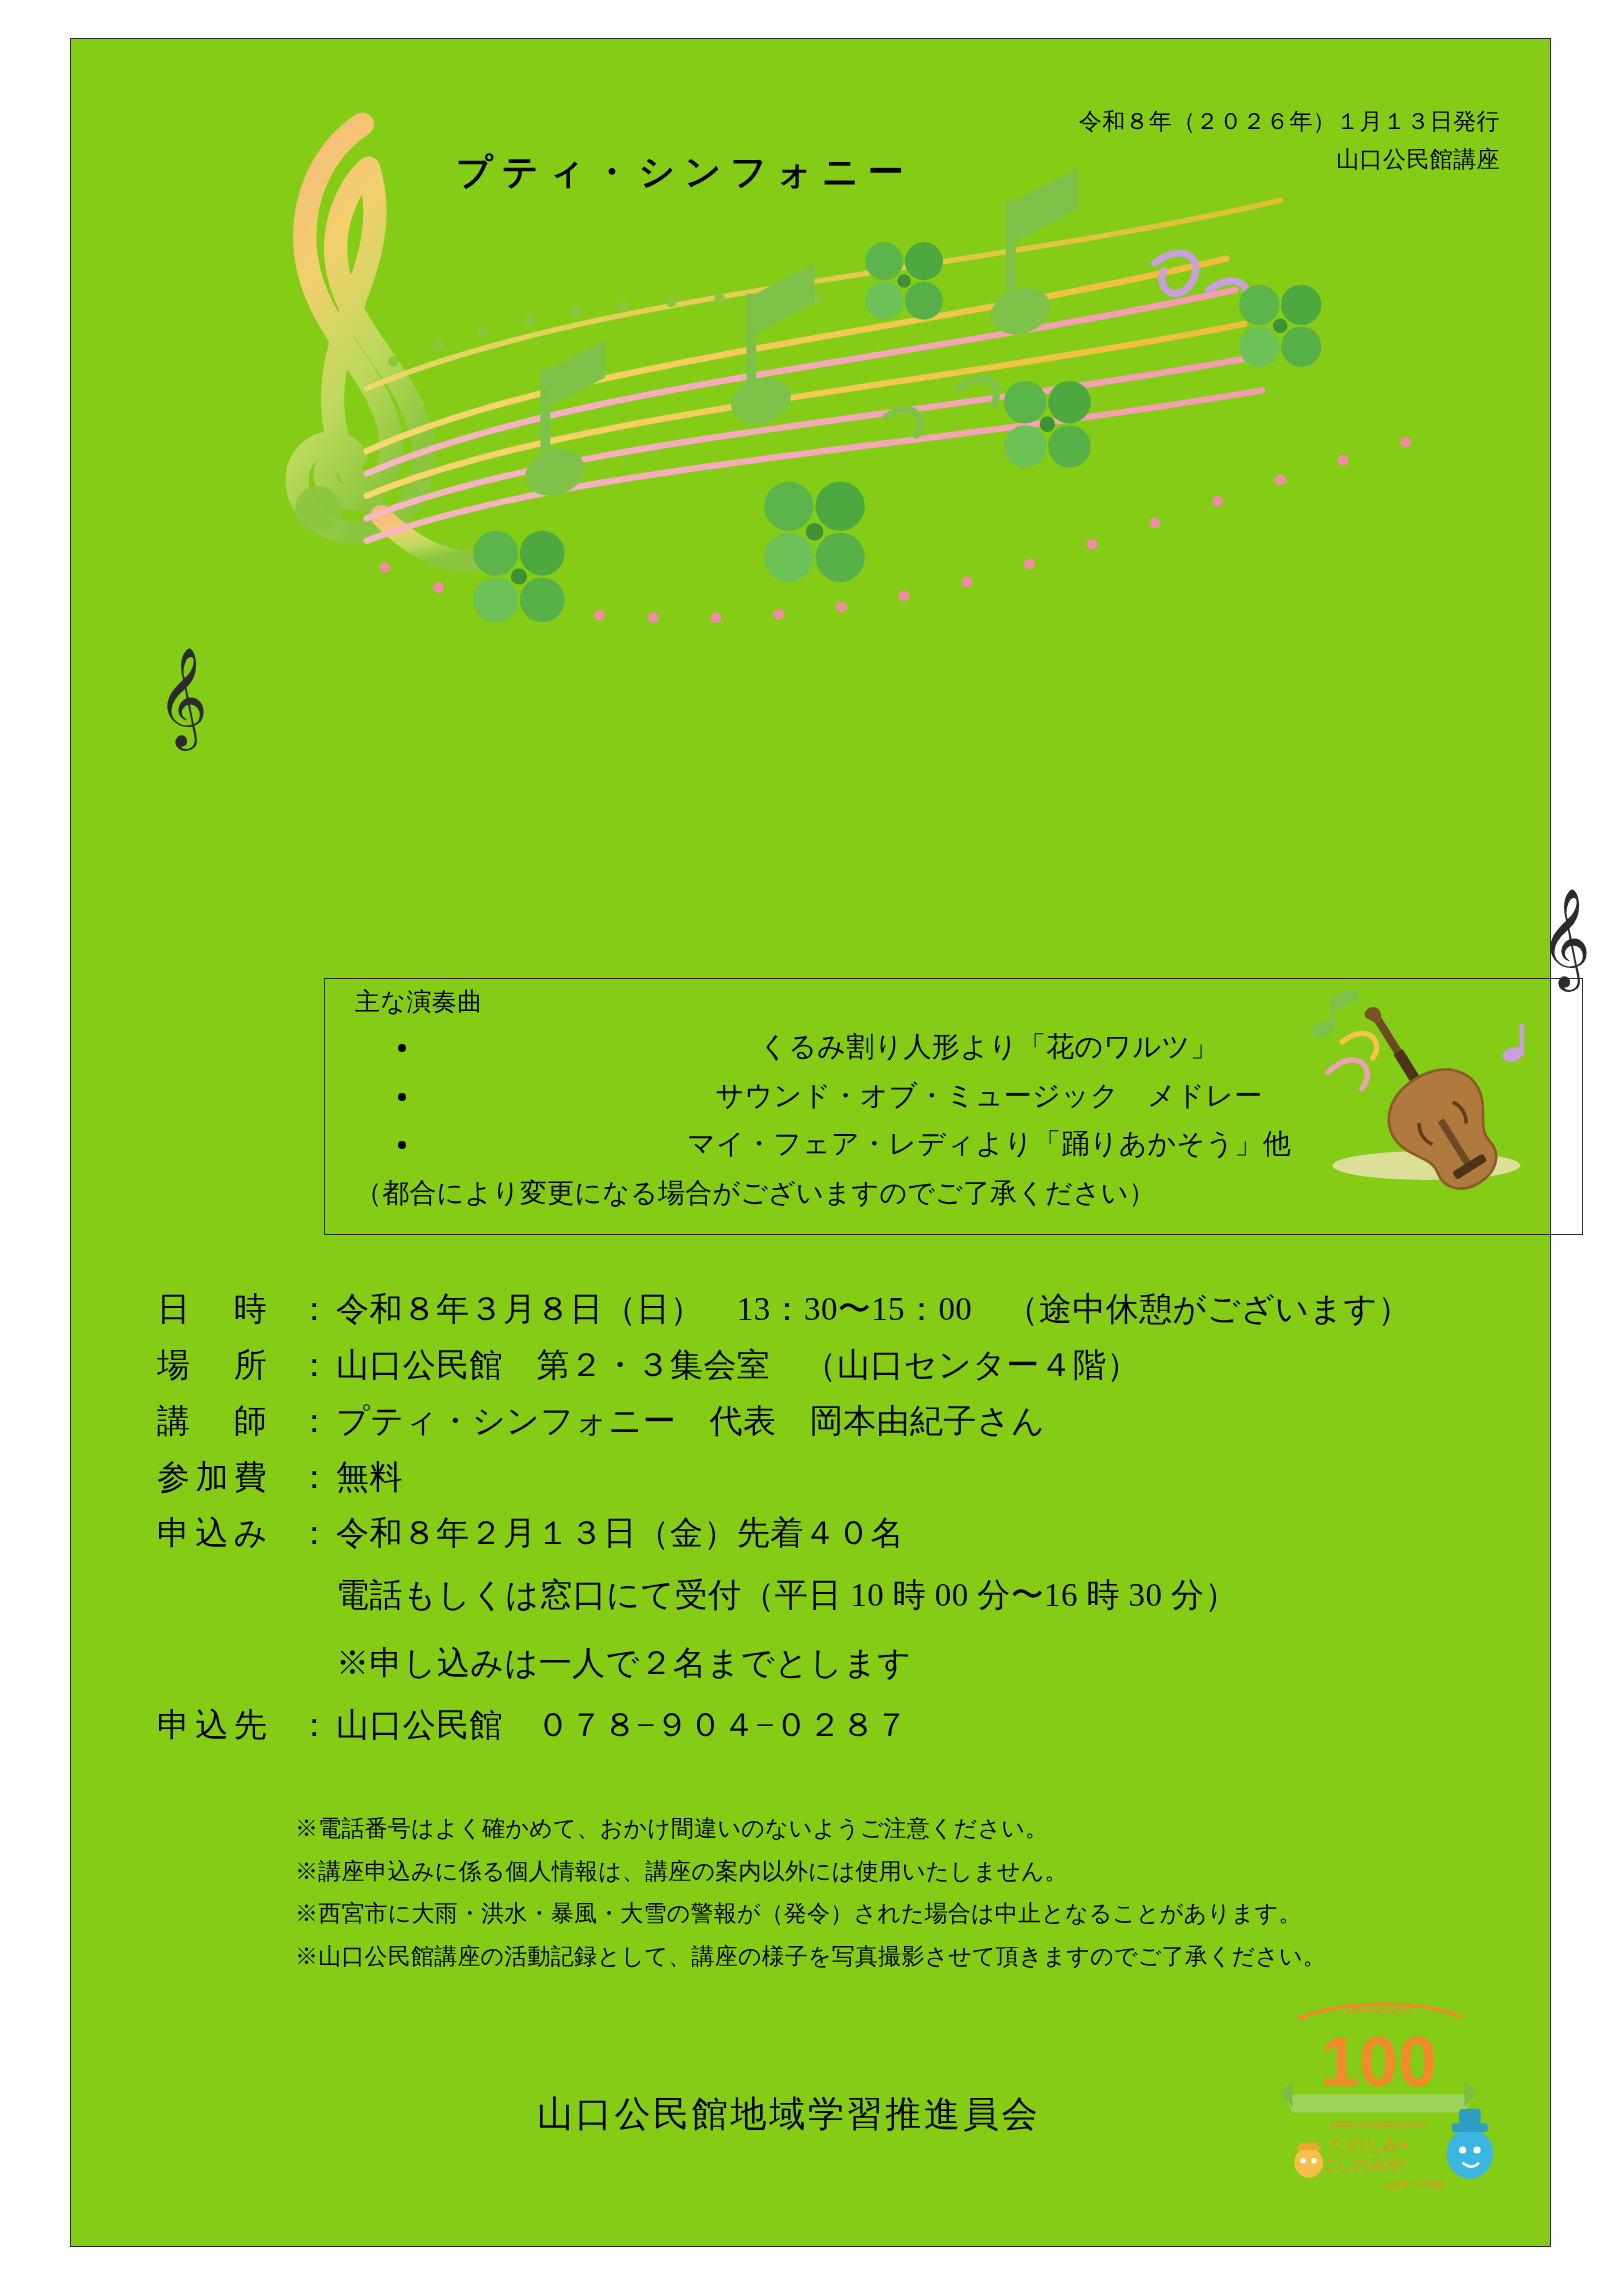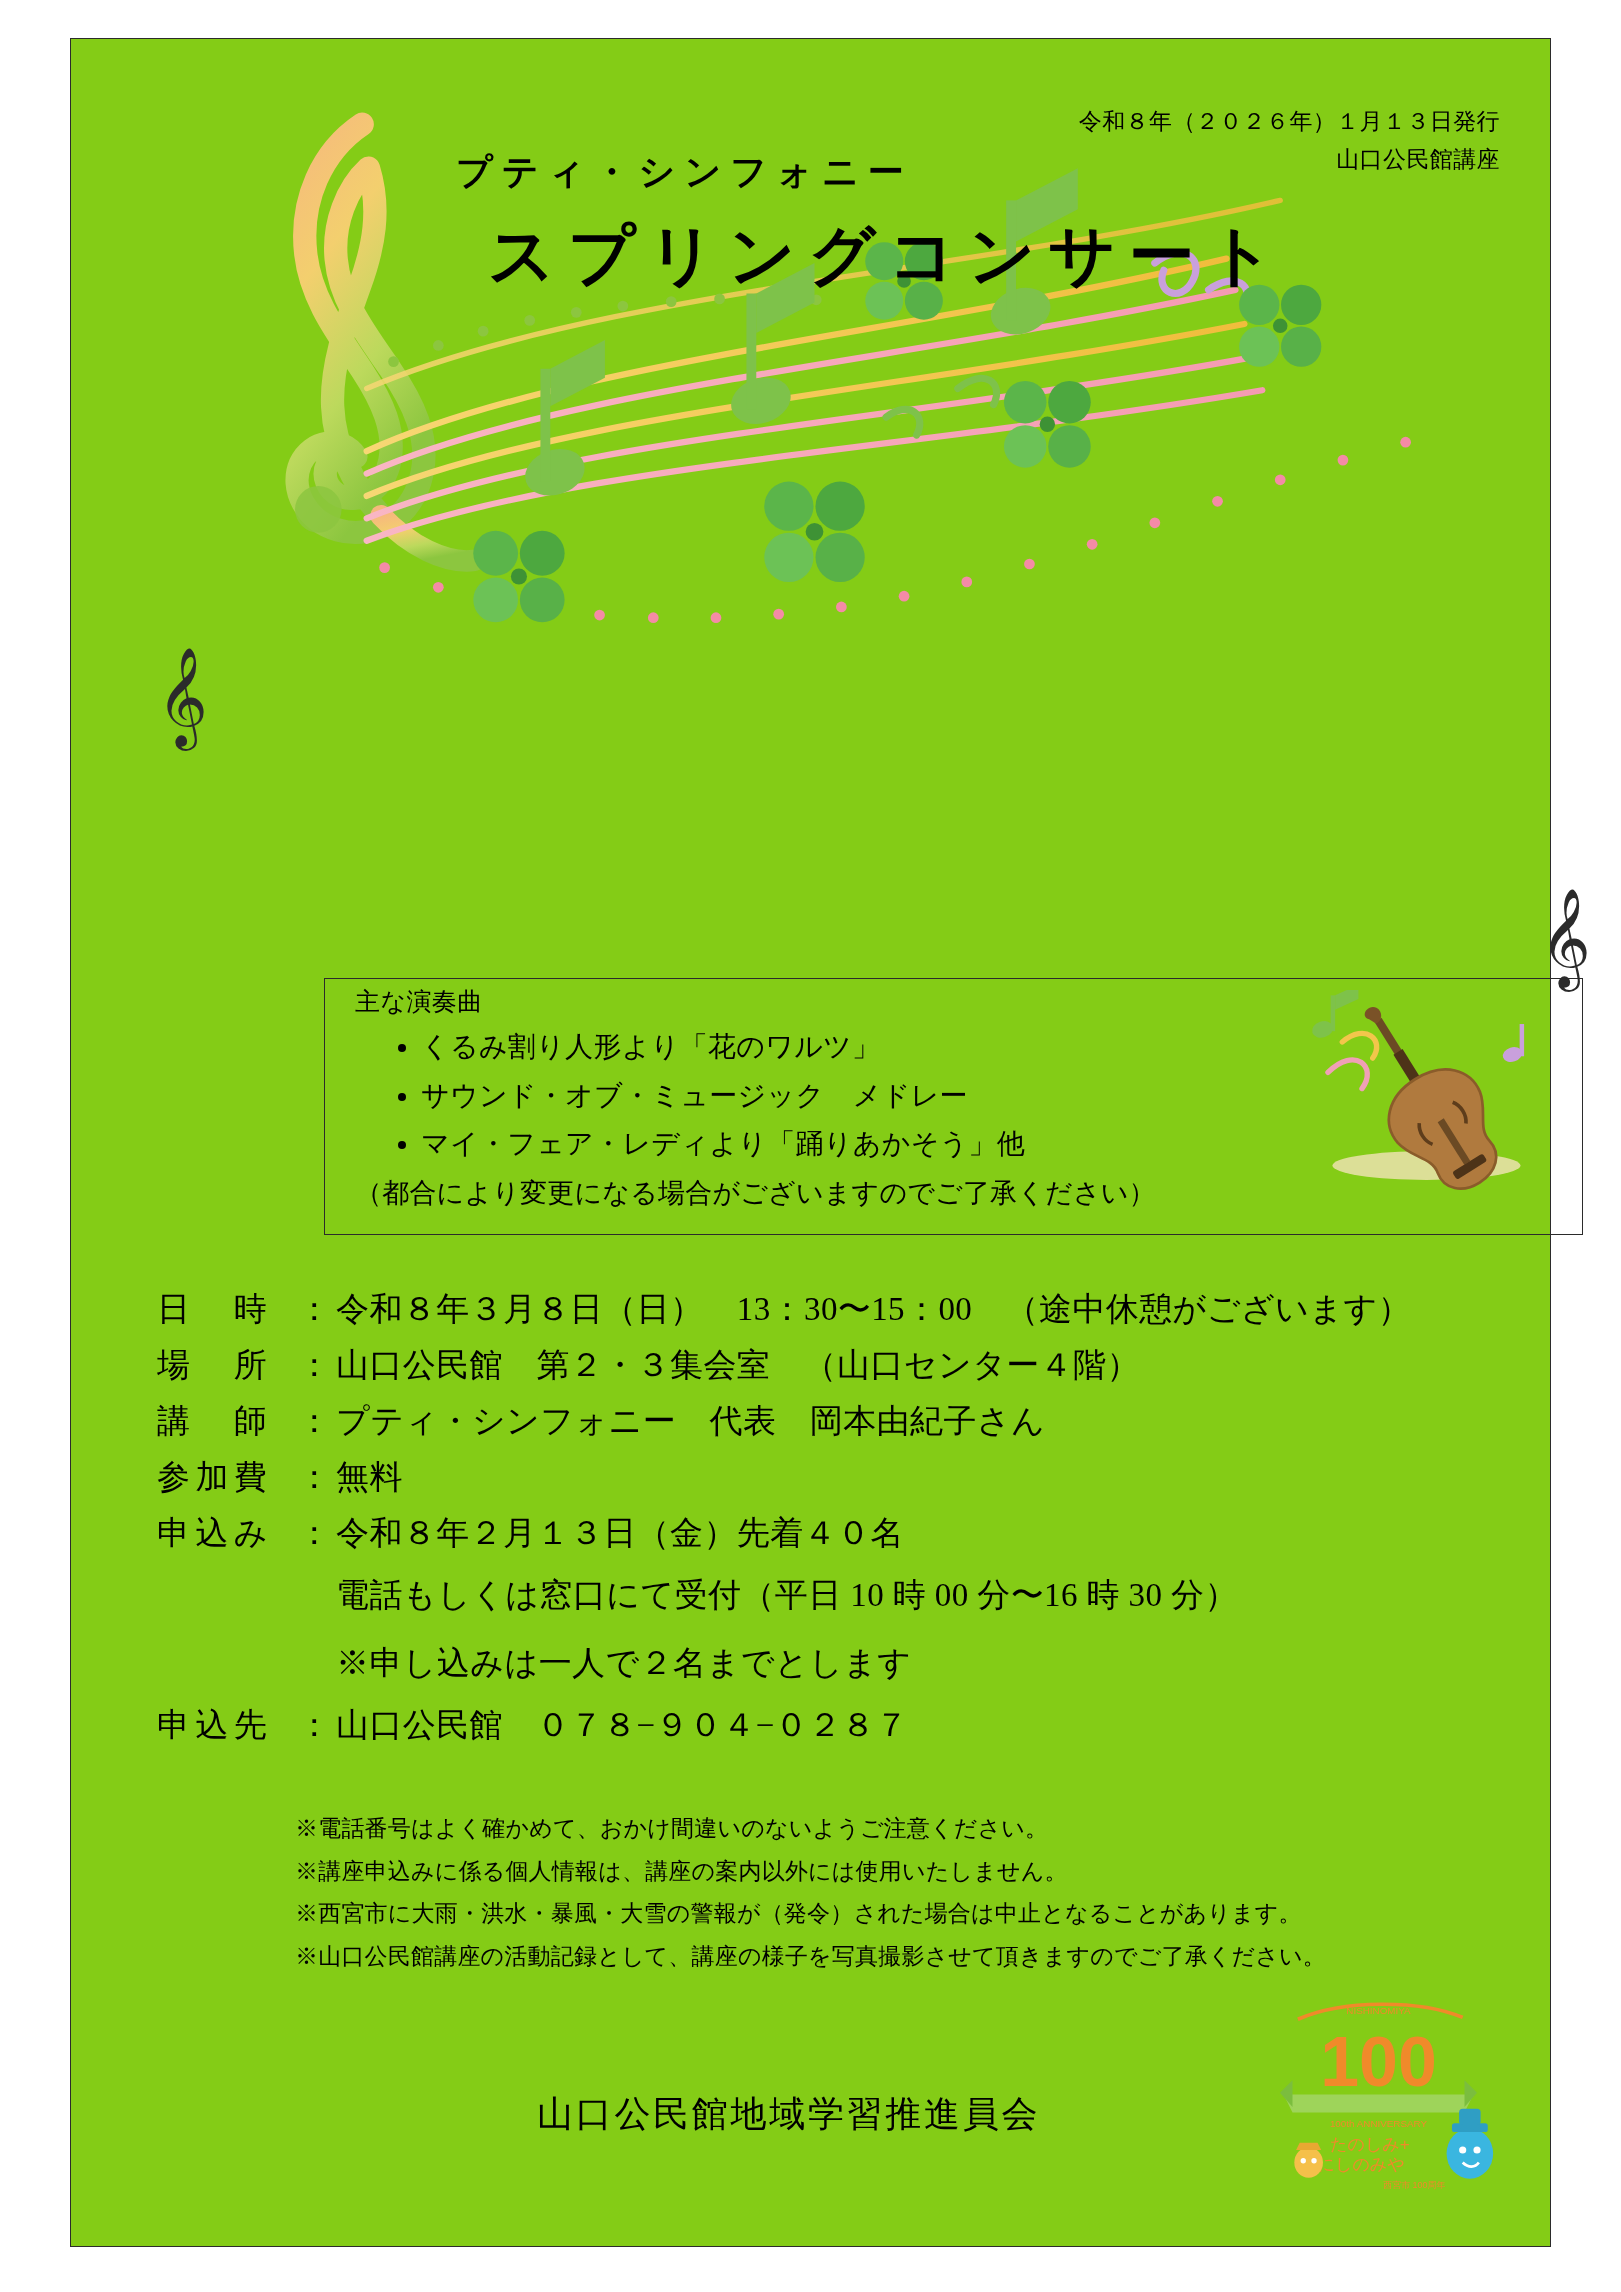--- a/index.html
+++ b/index.html
@@ -123,20 +123,21 @@
   }
   .program-head {
     font-size: 25px;
     margin-bottom: 5.4px;
     letter-spacing: 0.4px;
   }
   .program-list {
     margin: 0;
     padding-left: 66px;
     list-style: disc;
+    text-align: center;
   }
   .program-list li {
     font-size: 28px;
     line-height: 1.72;
     letter-spacing: 0.3px;
   }
   .program-note {
     font-size: 27px;
     margin-top: 7.2px;
     letter-spacing: 0.2px;
@@ -359,21 +360,20 @@
         </g>
       </g>
     </svg>
 
     <div class="meta">
       <div>令和８年（２０２６年）１月１３日発行</div>
       <div>山口公民館講座</div>
     </div>
 
     <div class="subtitle">プティ・シンフォニー</div>
-    <div class="maintitle">スプリングコンサート</div>
 
     <div class="clef-left">𝄞</div>
     <div class="clef-right">𝄞</div>
 
 
     <div class="programbox">
       <div class="program-head">主な演奏曲</div>
       <ul class="program-list">
         <li>くるみ割り人形より「花のワルツ」</li>
         <li>サウンド・オブ・ミュージック　メドレー</li>

